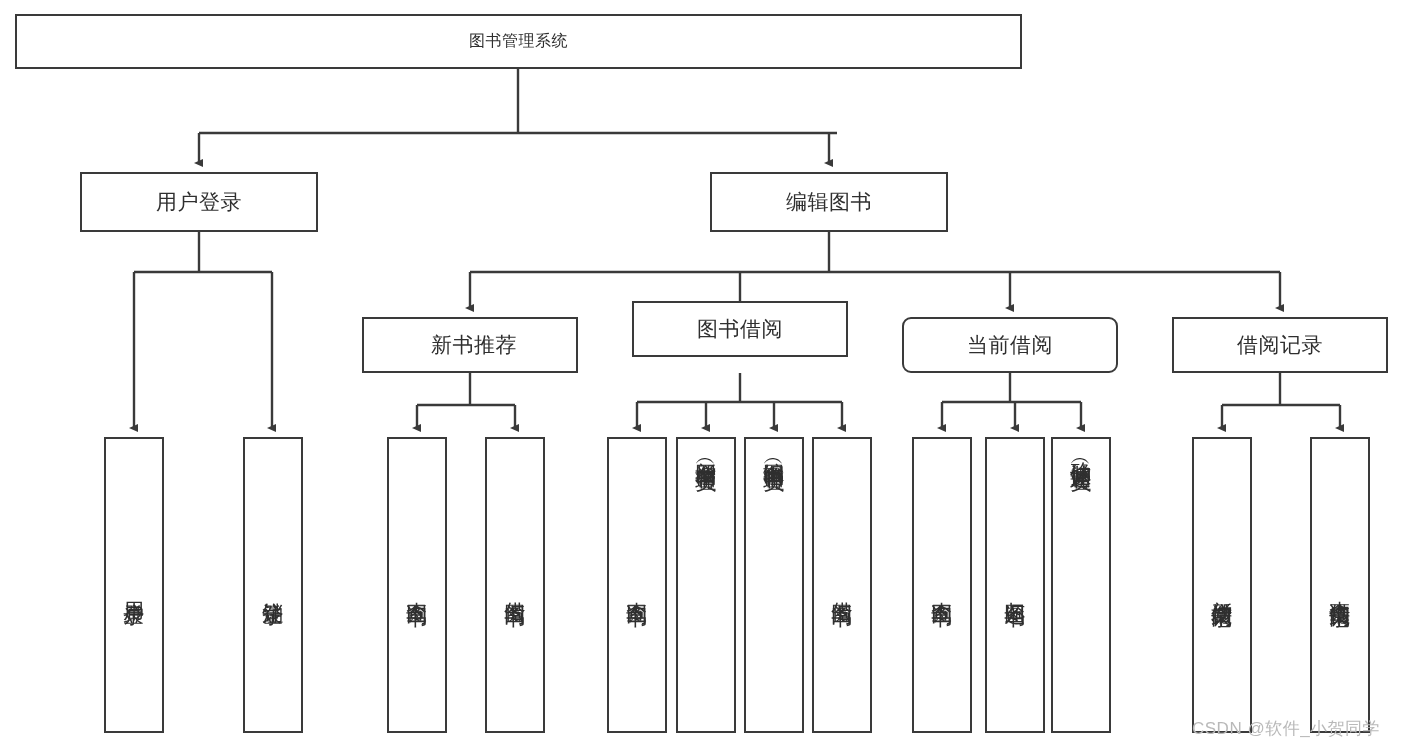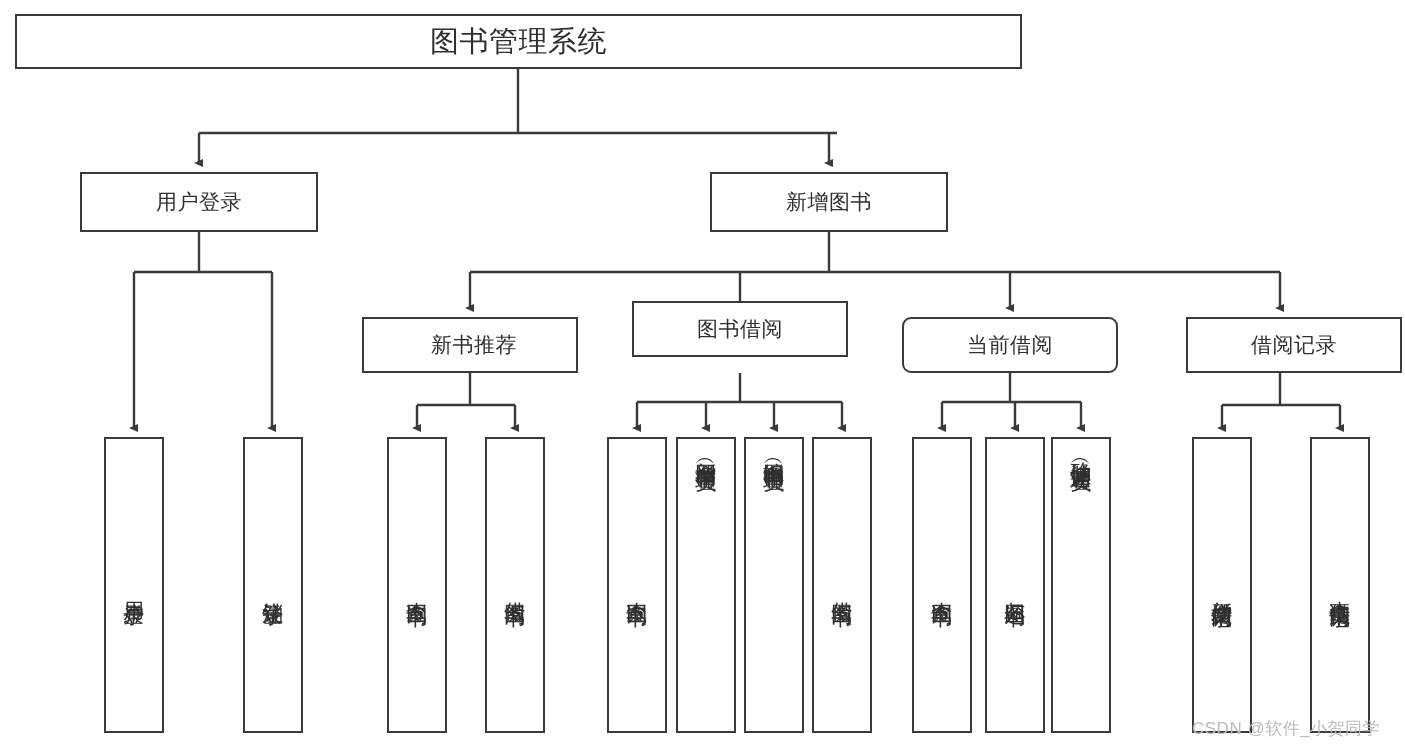--- a/index.html
+++ b/index.html
@@ -39,21 +39,21 @@
   .node .label {
     display: block;
     text-align: center;
     line-height: 1.18;
     letter-spacing: 0.5px;
   }
   .node.horiz .label {
     font-size: 21px;
   }
   .node.root .label {
-    font-size: 29px;
+    font-size: 16px;
   }
   .node.leaf {
     align-items: flex-start;
     justify-content: center;
     padding-top: 6px;
   }
   .node.leaf .label {
     writing-mode: vertical-rl;
     text-orientation: upright;
     font-size: 21px;
@@ -125,33 +125,33 @@
   </svg>
 
   <div class="node root horiz" style="left:15px; top:14px; width:1007px; height:55px;">
     <span class="label">图书管理系统</span>
   </div>
 
   <div class="node horiz" style="left:80px; top:172px; width:238px; height:60px;">
     <span class="label">用户登录</span>
   </div>
   <div class="node horiz" style="left:710px; top:172px; width:238px; height:60px;">
-    <span class="label">新增图书</span>
+    <span class="label">编辑图书</span>
   </div>
 
   <div class="node horiz" style="left:362px; top:317px; width:216px; height:56px;padding-left:8px;">
     <span class="label">新书推荐</span>
   </div>
   <div class="node horiz" style="left:632px; top:301px; width:216px; height:56px;">
     <span class="label">图书借阅</span>
   </div>
   <div class="node horiz" style="left:902px; top:317px; width:216px; height:56px;border-radius:9px;">
     <span class="label">当前借阅</span>
   </div>
-  <div class="node horiz" style="left:1172px; top:317px; width:216px; height:56px;margin-left:14px;">
+  <div class="node horiz" style="left:1172px; top:317px; width:216px; height:56px;">
     <span class="label">借阅记录</span>
   </div>
 
   <div class="node leaf" style="left:104px; top:437px; width:60px; height:296px; align-items:center;">
     <span class="label">用户登录</span>
   </div>
   <div class="node leaf" style="left:243px; top:437px; width:60px; height:296px; align-items:center;">
     <span class="label">注销登录</span>
   </div>
 

